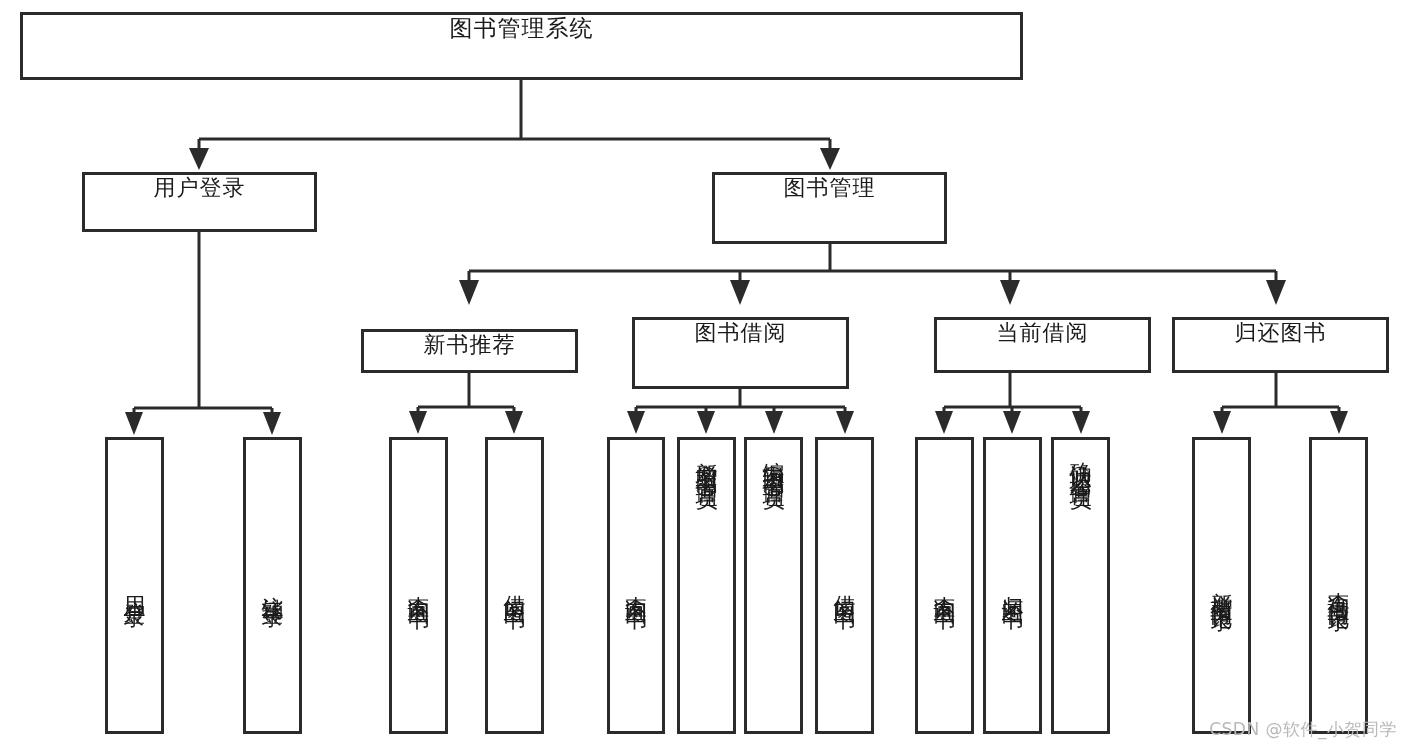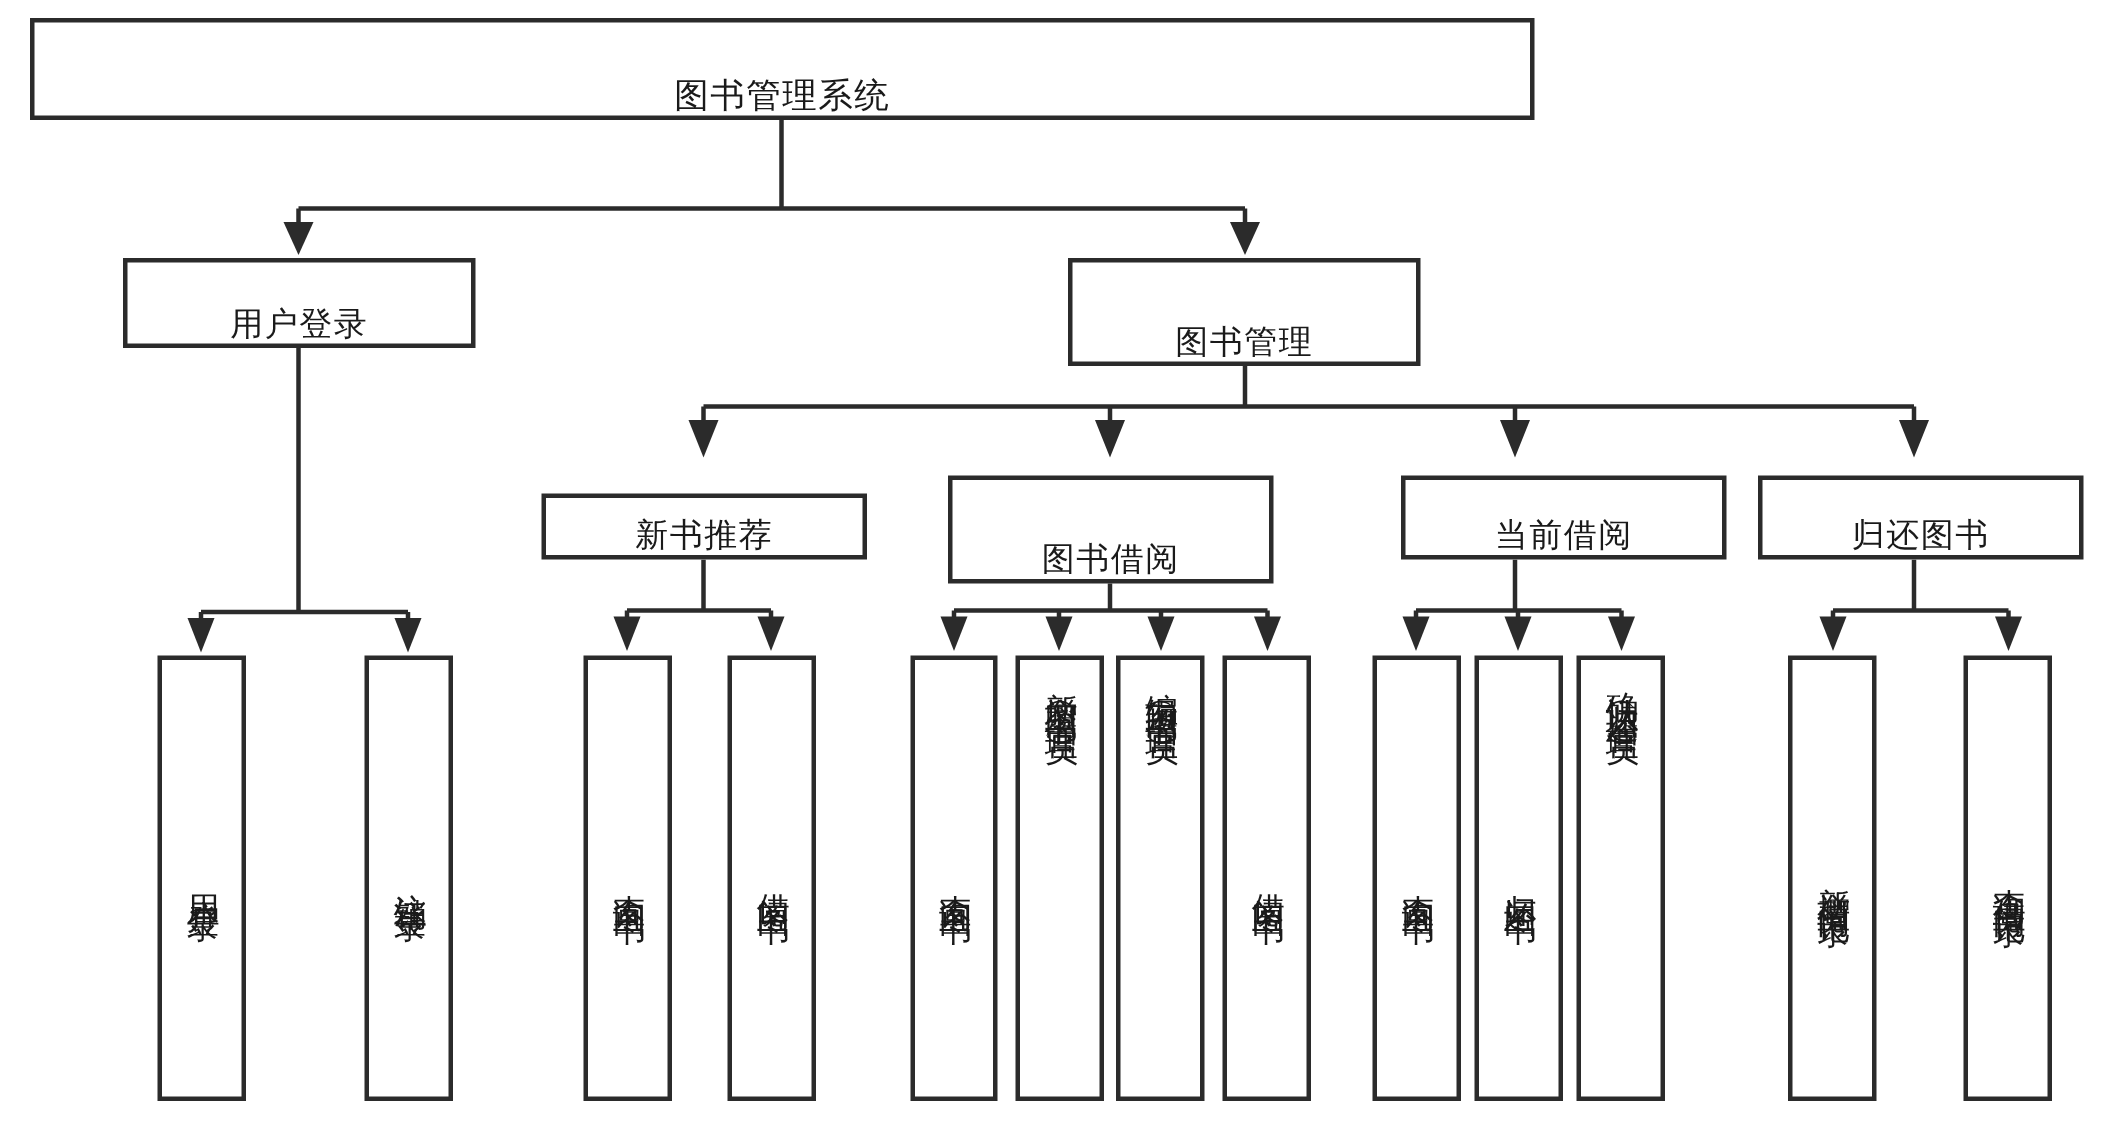--- a/index.html
+++ b/index.html
@@ -17,21 +17,21 @@
   #wires line, #wires path{stroke:#2b2b2b;stroke-width:3;fill:none;}
   #wires polygon{fill:#2b2b2b;}
 
   
   .node{
     position:absolute;
     box-sizing:border-box;
     background:#ffffff;
     border:3px solid #2b2b2b;
     display:flex;
-    align-items:flex-end;
+    align-items:flex-start;
     justify-content:center;
     z-index:2;
   }
   .node .label{
     font-size:22px;
     letter-spacing:1px;
     line-height:1.15;
     white-space:nowrap;
     color:#1a1a1a;
   }
@@ -195,14 +195,15 @@
     <span class="label">确认归还（管理员）</span>
   </div>
 
   <div class="node leaf" style="left:1192px;top:437px;width:59px;height:297px;">
     <span class="label">新增借阅记录</span>
   </div>
   <div class="node leaf" style="left:1309px;top:437px;width:59px;height:297px;">
     <span class="label">查询借阅记录</span>
   </div>
 
+  <div id="watermark">CSDN @软件_小贺同学</div>
 
 </div>
 
 </body></html>

